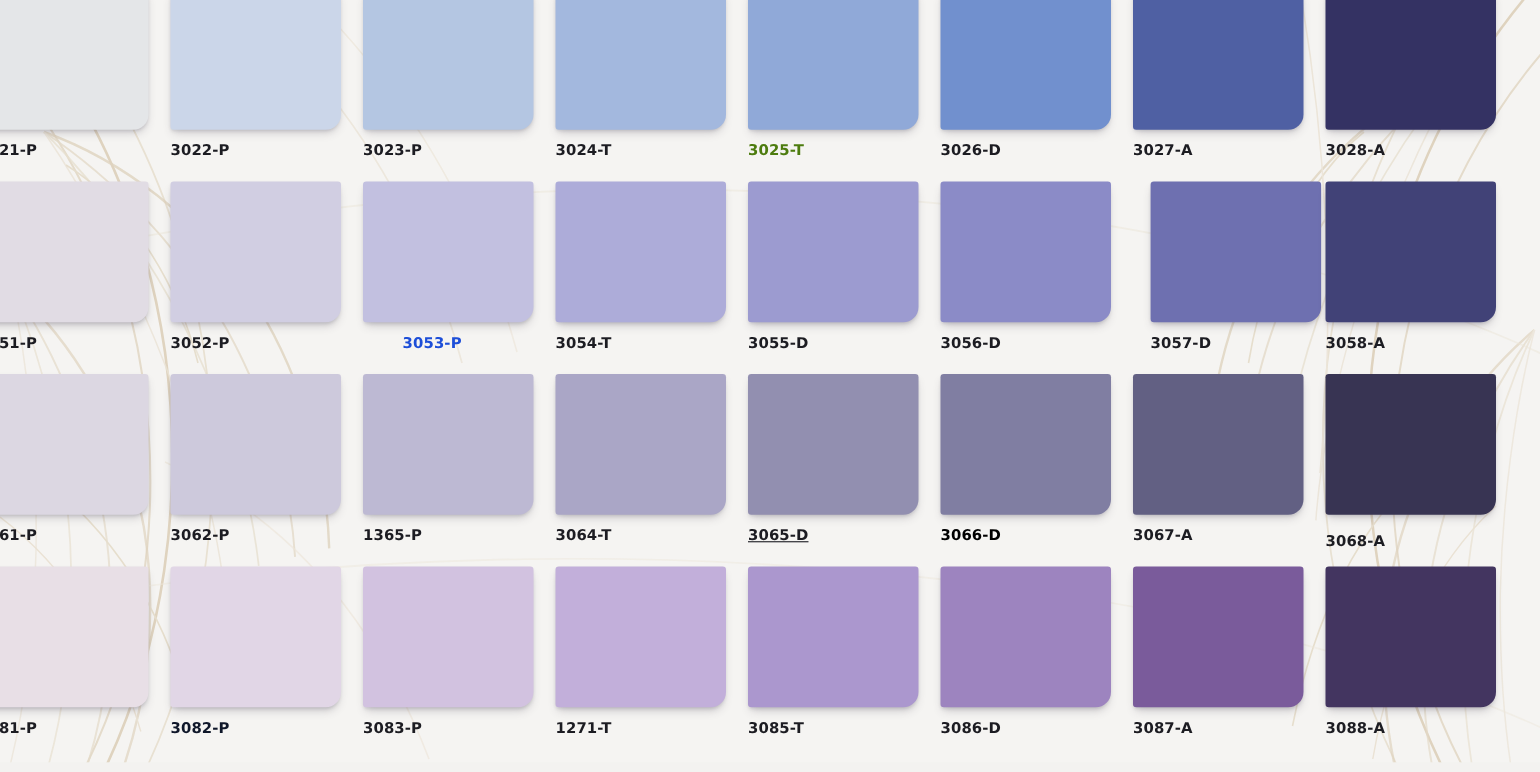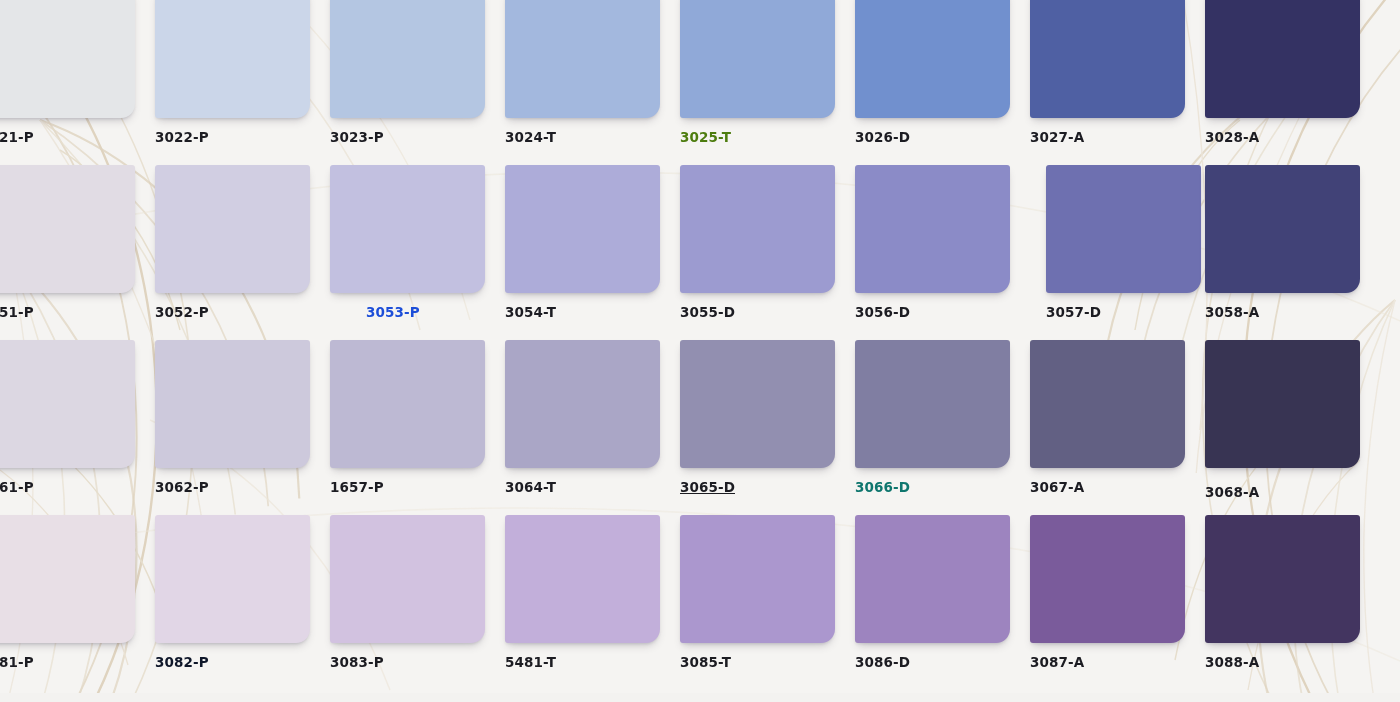--- a/index.html
+++ b/index.html
@@ -193,33 +193,33 @@
       <div class="swatch-cell" style="left: -20px; top: 340px;">
         <div class="swatch-chip" title="3061-P" style="background: rgb(220, 215, 226); width: 155px; height: 128px;"></div>
         <div class="swatch-label" style="color: rgb(28, 28, 34);">3061-P</div>
       </div>
       <div class="swatch-cell" style="left: 155px; top: 340px;">
         <div class="swatch-chip" title="3062-P" style="background: rgb(205, 201, 220); width: 155px; height: 128px;"></div>
         <div class="swatch-label" style="color: rgb(28, 28, 34);">3062-P</div>
       </div>
       <div class="swatch-cell" style="left: 330px; top: 340px;">
         <div class="swatch-chip" title="3063-P" style="background: rgb(189, 185, 211); width: 155px; height: 128px;"></div>
-        <div class="swatch-label" style="color: rgb(28, 28, 34);">1657-P</div>
+        <div class="swatch-label" style="color: rgb(28, 28, 34);">1365-P</div>
       </div>
       <div class="swatch-cell" style="left: 505px; top: 340px;">
         <div class="swatch-chip" title="3064-T" style="background: rgb(170, 166, 198); width: 155px; height: 128px;"></div>
         <div class="swatch-label" style="color: rgb(28, 28, 34);">3064-T</div>
       </div>
       <div class="swatch-cell" style="left: 680px; top: 340px;">
         <div class="swatch-chip" title="3065-D" style="background: rgb(146, 143, 176); width: 155px; height: 128px;"></div>
         <div class="swatch-label" style="color: rgb(28, 28, 34); text-decoration: underline;">3065-D</div>
       </div>
       <div class="swatch-cell" style="left: 855px; top: 340px;">
         <div class="swatch-chip" title="3066-D" style="background: rgb(128, 126, 162); width: 155px; height: 128px;"></div>
-        <div class="swatch-label" style="color: #0f766e;">3066-D</div>
+        <div class="swatch-label" style="color: #000000;">3066-D</div>
       </div>
       <div class="swatch-cell" style="left: 1030px; top: 340px;">
         <div class="swatch-chip" title="3067-A" style="background: rgb(98, 96, 131); width: 155px; height: 128px;"></div>
         <div class="swatch-label" style="color: rgb(28, 28, 34);">3067-A</div>
       </div>
       <div class="swatch-cell" style="left: 1205px; top: 340px;">
         <div class="swatch-chip" title="3068-A" style="background: rgb(56, 52, 83); width: 155px; height: 128px;"></div>
         <div class="swatch-label" style="color: rgb(28, 28, 34); margin-top: 16px;">3068-A</div>
       </div>
       <div class="swatch-cell" style="left: -20px; top: 515px;">
@@ -229,21 +229,21 @@
       <div class="swatch-cell" style="left: 155px; top: 515px;">
         <div class="swatch-chip" title="3082-P" style="background: rgb(225, 214, 230); width: 155px; height: 128px;"></div>
         <div class="swatch-label" style="color: #0f172a;">3082-P</div>
       </div>
       <div class="swatch-cell" style="left: 330px; top: 515px;">
         <div class="swatch-chip" title="3083-P" style="background: rgb(210, 194, 224); width: 155px; height: 128px;"></div>
         <div class="swatch-label" style="color: rgb(28, 28, 34);">3083-P</div>
       </div>
       <div class="swatch-cell" style="left: 505px; top: 515px;">
         <div class="swatch-chip" title="3084-T" style="background: rgb(194, 175, 218); width: 155px; height: 128px;"></div>
-        <div class="swatch-label" style="color: rgb(28, 28, 34);">5481-T</div>
+        <div class="swatch-label" style="color: rgb(28, 28, 34);">1271-T</div>
       </div>
       <div class="swatch-cell" style="left: 680px; top: 515px;">
         <div class="swatch-chip" title="3085-T" style="background: rgb(171, 151, 206); width: 155px; height: 128px;"></div>
         <div class="swatch-label" style="color: rgb(28, 28, 34);">3085-T</div>
       </div>
       <div class="swatch-cell" style="left: 855px; top: 515px;">
         <div class="swatch-chip" title="3086-D" style="background: rgb(157, 132, 191); width: 155px; height: 128px;"></div>
         <div class="swatch-label" style="color: rgb(28, 28, 34);">3086-D</div>
       </div>
       <div class="swatch-cell" style="left: 1030px; top: 515px;">

